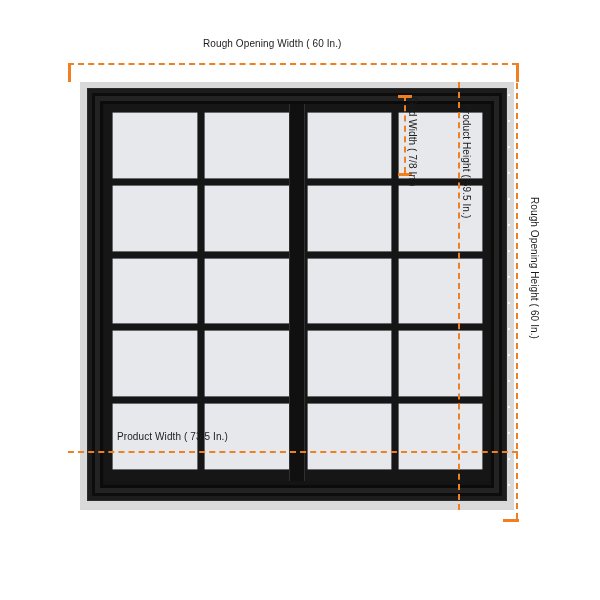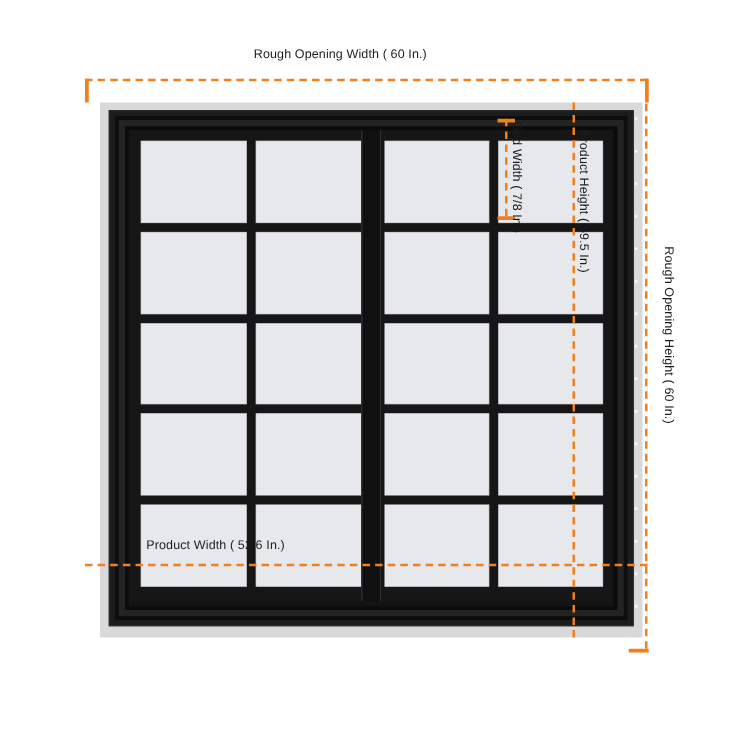--- a/index.html
+++ b/index.html
@@ -180,21 +180,21 @@
   <div class="dim-label vert" style="left:540px; top:197px;">Rough Opening Height ( 60 In.)</div>
 
   <div class="tick-h" style="left:503px; top:519px; width:16px;"></div>
 
   <div class="dim-v" style="left:458px; top:82px; height:428px;"></div>
 
   <div class="dim-label vert" style="left:472px; top:104px;">Product Height ( 59.5 In.)</div>
 
   <div class="dim-h" style="left:68px; top:451px; width:450px;"></div>
 
-  <div class="dim-label on-glass" style="left:117px; top:431px;">Product Width ( 52.6 In.)</div>
+  <div class="dim-label on-glass" style="left:117px; top:431px;">Product Width ( 73.5 In.)</div>
 
   <div class="dim-v" style="left:404px; top:95px; height:78px;"></div>
 
   <div class="tick-h" style="left:398px; top:95px; width:14px;"></div>
 
   <div class="tick-h" style="left:398px; top:173px; width:14px;"></div>
 
   <div class="dim-label vert" style="left:418px; top:97px;">Grid Width ( 7/8 In.)</div>
 
 </div>

